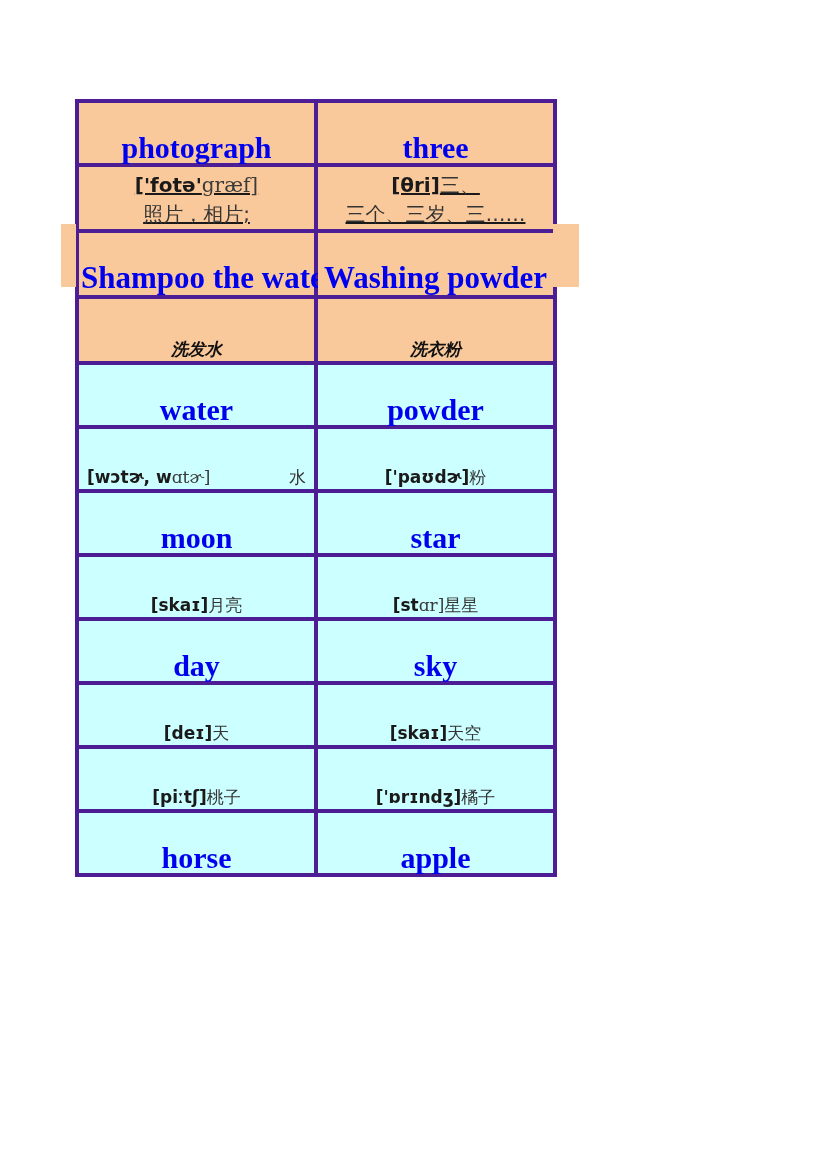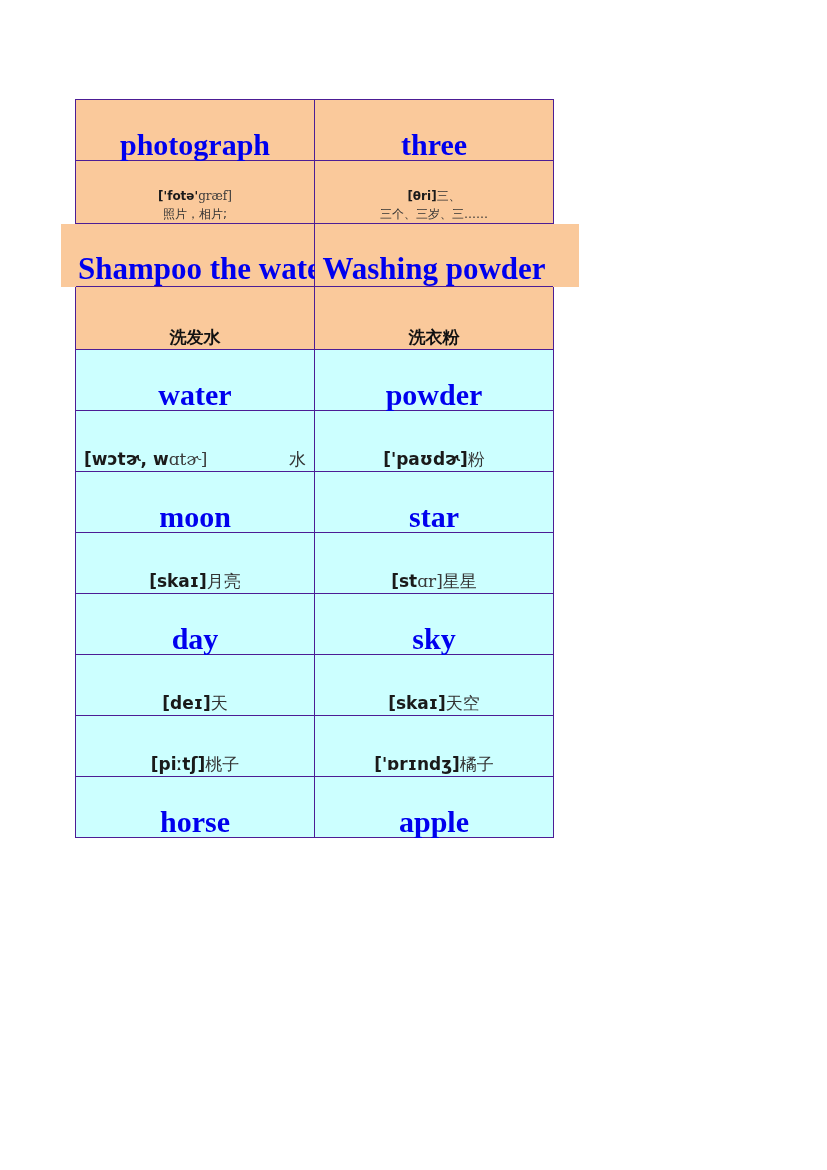--- a/index.html
+++ b/index.html
@@ -25,21 +25,21 @@
   table.vocab-table {
     border-collapse: collapse;
     table-layout: fixed;
     width: 478px;
   }
 
   table.vocab-table col.c1 { width: 239px; }
   table.vocab-table col.c2 { width: 239px; }
 
   table.vocab-table td {
-    border: 1px solid #4c1d95;
+    border: 4px solid #4c1d95;
     padding: 0 2px;
     vertical-align: bottom;
     text-align: center;
     overflow: visible;
     white-space: nowrap;
   }
 
   
   td.fill-orange { background: #fac99b; }
   td.fill-cyan   { background: #ccffff; margin-left: 16px; }
@@ -77,21 +77,21 @@
     color: #3a3a3a;
   }
   .gloss .han {
     font-family: "DejaVu Sans", sans-serif;
     font-weight: normal;
     color: #333333;
   }
 
   
   .row-gloss-first td { height: 62px; padding-bottom: 4px; }
-  .row-gloss-first .gloss { font-size: 12px; line-height: 1.45; }
+  .row-gloss-first .gloss { font-size: 20px; line-height: 1.45; text-decoration: underline; }
 
   
   .row-overflow td {
     height: 62px;
     padding-bottom: 4px;
     border-left: none;
     border-right: none;
     position: relative;
   }
   .row-overflow .word-overflow {
@@ -105,21 +105,21 @@
     overflow: visible;
   }
   
   #bleed-left, #bleed-right {
     position: absolute;
     background: #fac99b;
     pointer-events: none;
   }
 
   
-  .row-cn td { height: 62px; padding-bottom: 9px; }
+  .row-cn td { height: 62px; padding-bottom: 9px; font-style: italic; }
   .cn-label {
     font-family: "DejaVu Sans", sans-serif;
     font-size: 17px;
     color: #111111;
     font-weight: bold;
     display: block;
   }
 
   
   .gloss-spread {

